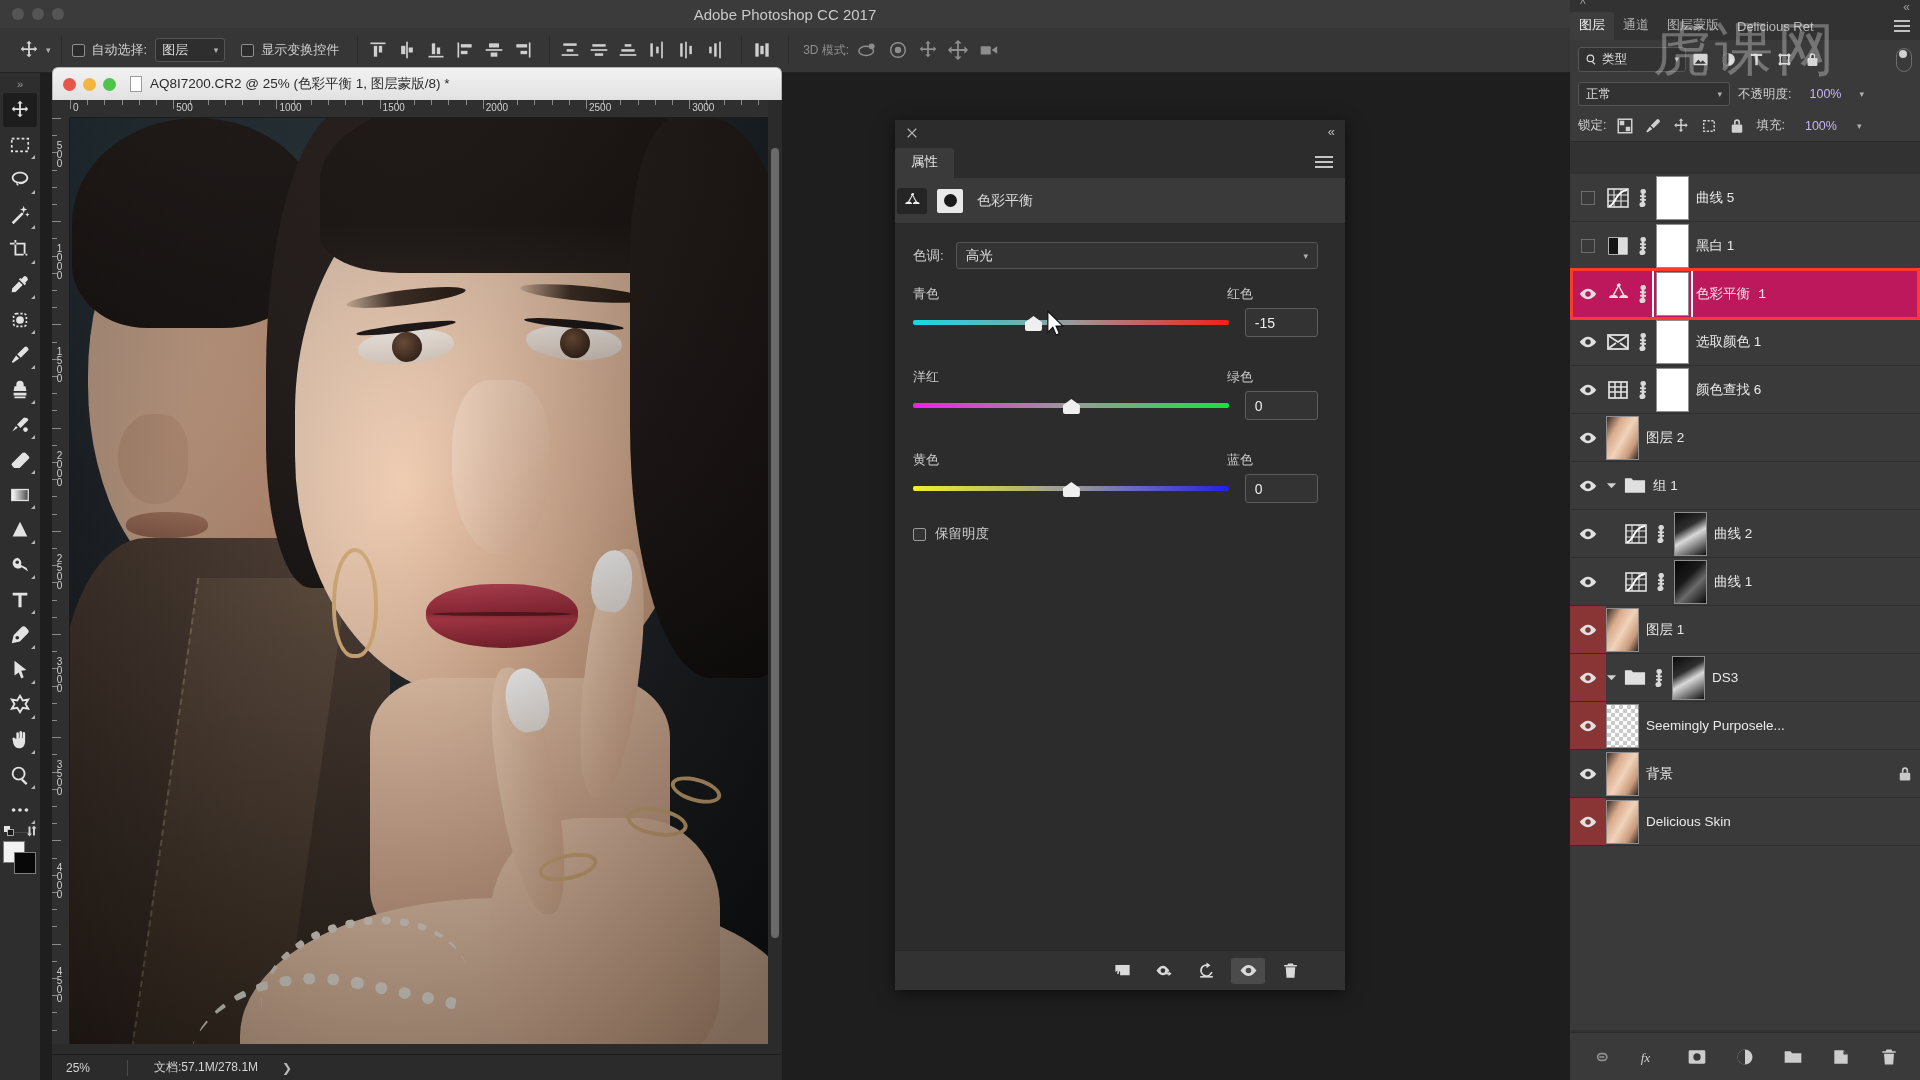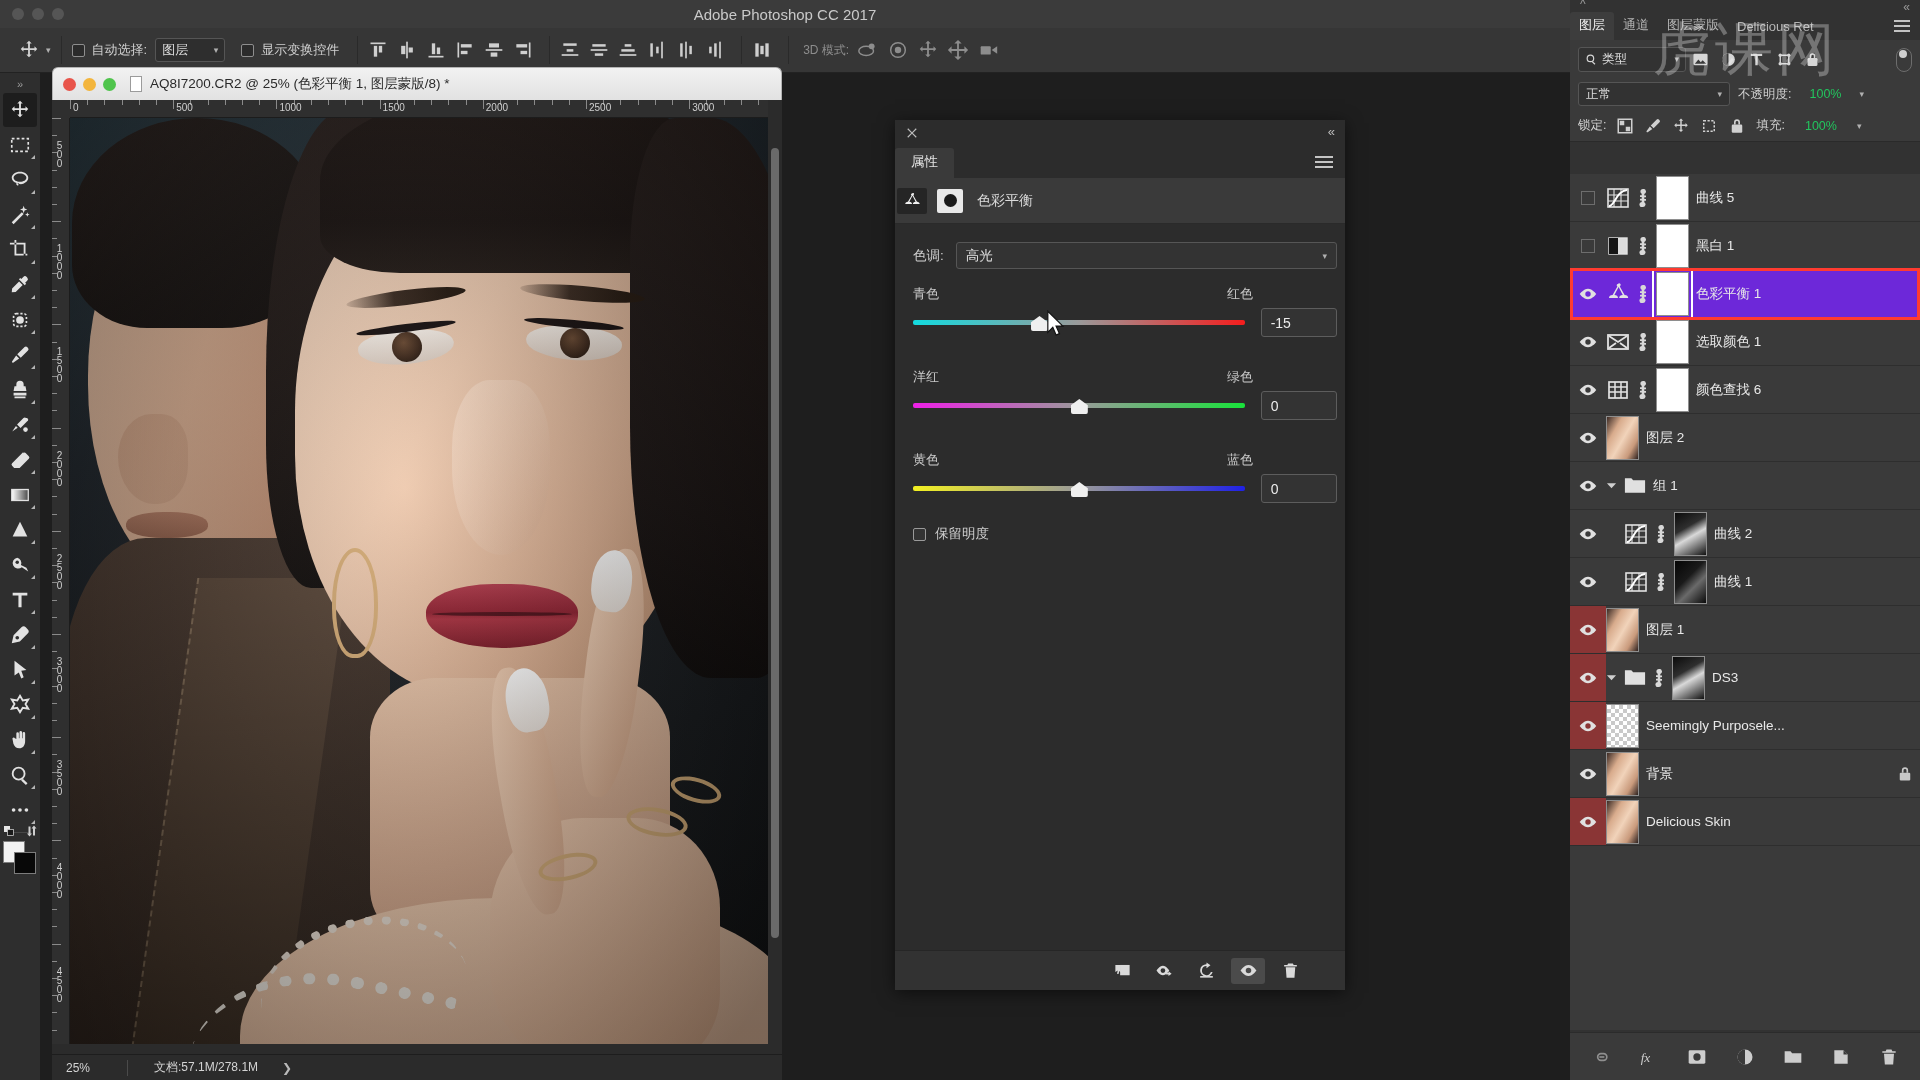--- a/index.html
+++ b/index.html
@@ -220,21 +220,21 @@
   .props-head {
     height:46px; background:#3a3a3a; display:flex; align-items:center; gap:10px; padding-left:2px;
     border-bottom:1px solid #2a2a2a;
   }
   .ph-icn { width:30px; height:26px; background:#252525; display:flex; align-items:center; justify-content:center; border-radius:2px; }
   .ph-icn svg { width:22px; height:18px; fill:#f0f0f0; }
   .ph-mask { width:26px; height:24px; background:#e8e8e8; display:flex; align-items:center; justify-content:center; border-radius:2px; }
   .ph-mask span { width:13px; height:13px; border-radius:50%; background:#1a1a1a; }
   .ph-title { font-size:14px; color:#dcdcdc; margin-left:4px; }
 
-  .props-body { padding:18px 8px 0 18px; }
+  .props-body { padding:18px 27px 0 18px; }
   .row-tone { display:flex; align-items:center; gap:12px; margin-bottom:16px; }
   .tone-label { font-size:13.5px; color:#cecece; }
   .tone-select {
     flex:1; height:27px; background:#333; border:1px solid #565656; border-radius:3px;
     display:flex; align-items:center; justify-content:space-between; padding:0 9px;
     font-size:13.5px; color:#e4e4e4;
   }
   .sl-group { margin-bottom:4px; }
   .sl-head { display:flex; justify-content:space-between; width:340px; margin-bottom:5px; }
   .sl-head span { font-size:13px; color:#cacaca; }
@@ -290,30 +290,30 @@
   .fl-toggle:after { content:''; position:absolute; left:5px; top:4px; width:8px; height:8px;
     background:#d0d0d0; border-radius:50%; }
 
   .rp-blend { height:32px; display:flex; align-items:center; gap:8px; padding:0 8px; background:#3a3a3a; }
   .bl-select {
     width:152px; height:24px; background:#323232; border:1px solid #555; border-radius:3px;
     display:flex; align-items:center; justify-content:space-between; padding:0 7px;
     font-size:12.5px; color:#dcdcdc;
   }
   .bl-lbl { font-size:12.5px; color:#d2d2d2; }
-  .bl-num { width:52px; height:22px; font-size:12.5px; color:#22c55e; text-align:center; line-height:22px; }
+  .bl-num { width:52px; height:22px; font-size:12.5px; color:#c4b5fd; text-align:center; line-height:22px; }
   .rp-lock { height:32px; display:flex; align-items:center; gap:10px; padding:0 8px; background:#3a3a3a;
     border-bottom:1px solid #2a2a2a; }
   .lk-ic { width:18px; height:18px; fill:#d0d0d0; }
   .layerwrap { position:absolute; left:0; top:174px; width:350px; height:856px; background:#3a3a3a; overflow:hidden; }
   .layer {
     position:relative; height:48px; display:flex; align-items:center;
     border-bottom:1px solid #2e2e2e; background:#3a3a3a;
   }
-  .layer.selected { background:#6d28d9; }
+  .layer.selected { background:#be185d;font-family:Liberation Mono, monospace; }
   .layer.redvis .eyecell { background:#8a3535; }
   .eyecell { width:36px; height:100%; display:flex; align-items:center; justify-content:center; flex:0 0 36px; }
   .eyecell svg { width:18px; height:12px; fill:#e0e0e0; }
   .eyecell.box:before { content:''; width:12px; height:12px; border:1px solid #6d6d6d; }
   .lcontent { display:flex; align-items:center; gap:7px; flex:1; min-width:0; padding-right:8px; }
   .adj-ic { width:24px; height:24px; fill:#e3e3e3; flex:0 0 24px; }
   .link-ic { width:12px; height:18px; fill:#d8d8d8; flex:0 0 12px; }
   .thumb-white { width:33px; height:44px; background:#fff; border:1px solid #8e8e8e; flex:0 0 33px; }
   .thumb-white.sel { outline:none; position:relative; }
   .thumb-white.sel:before {

